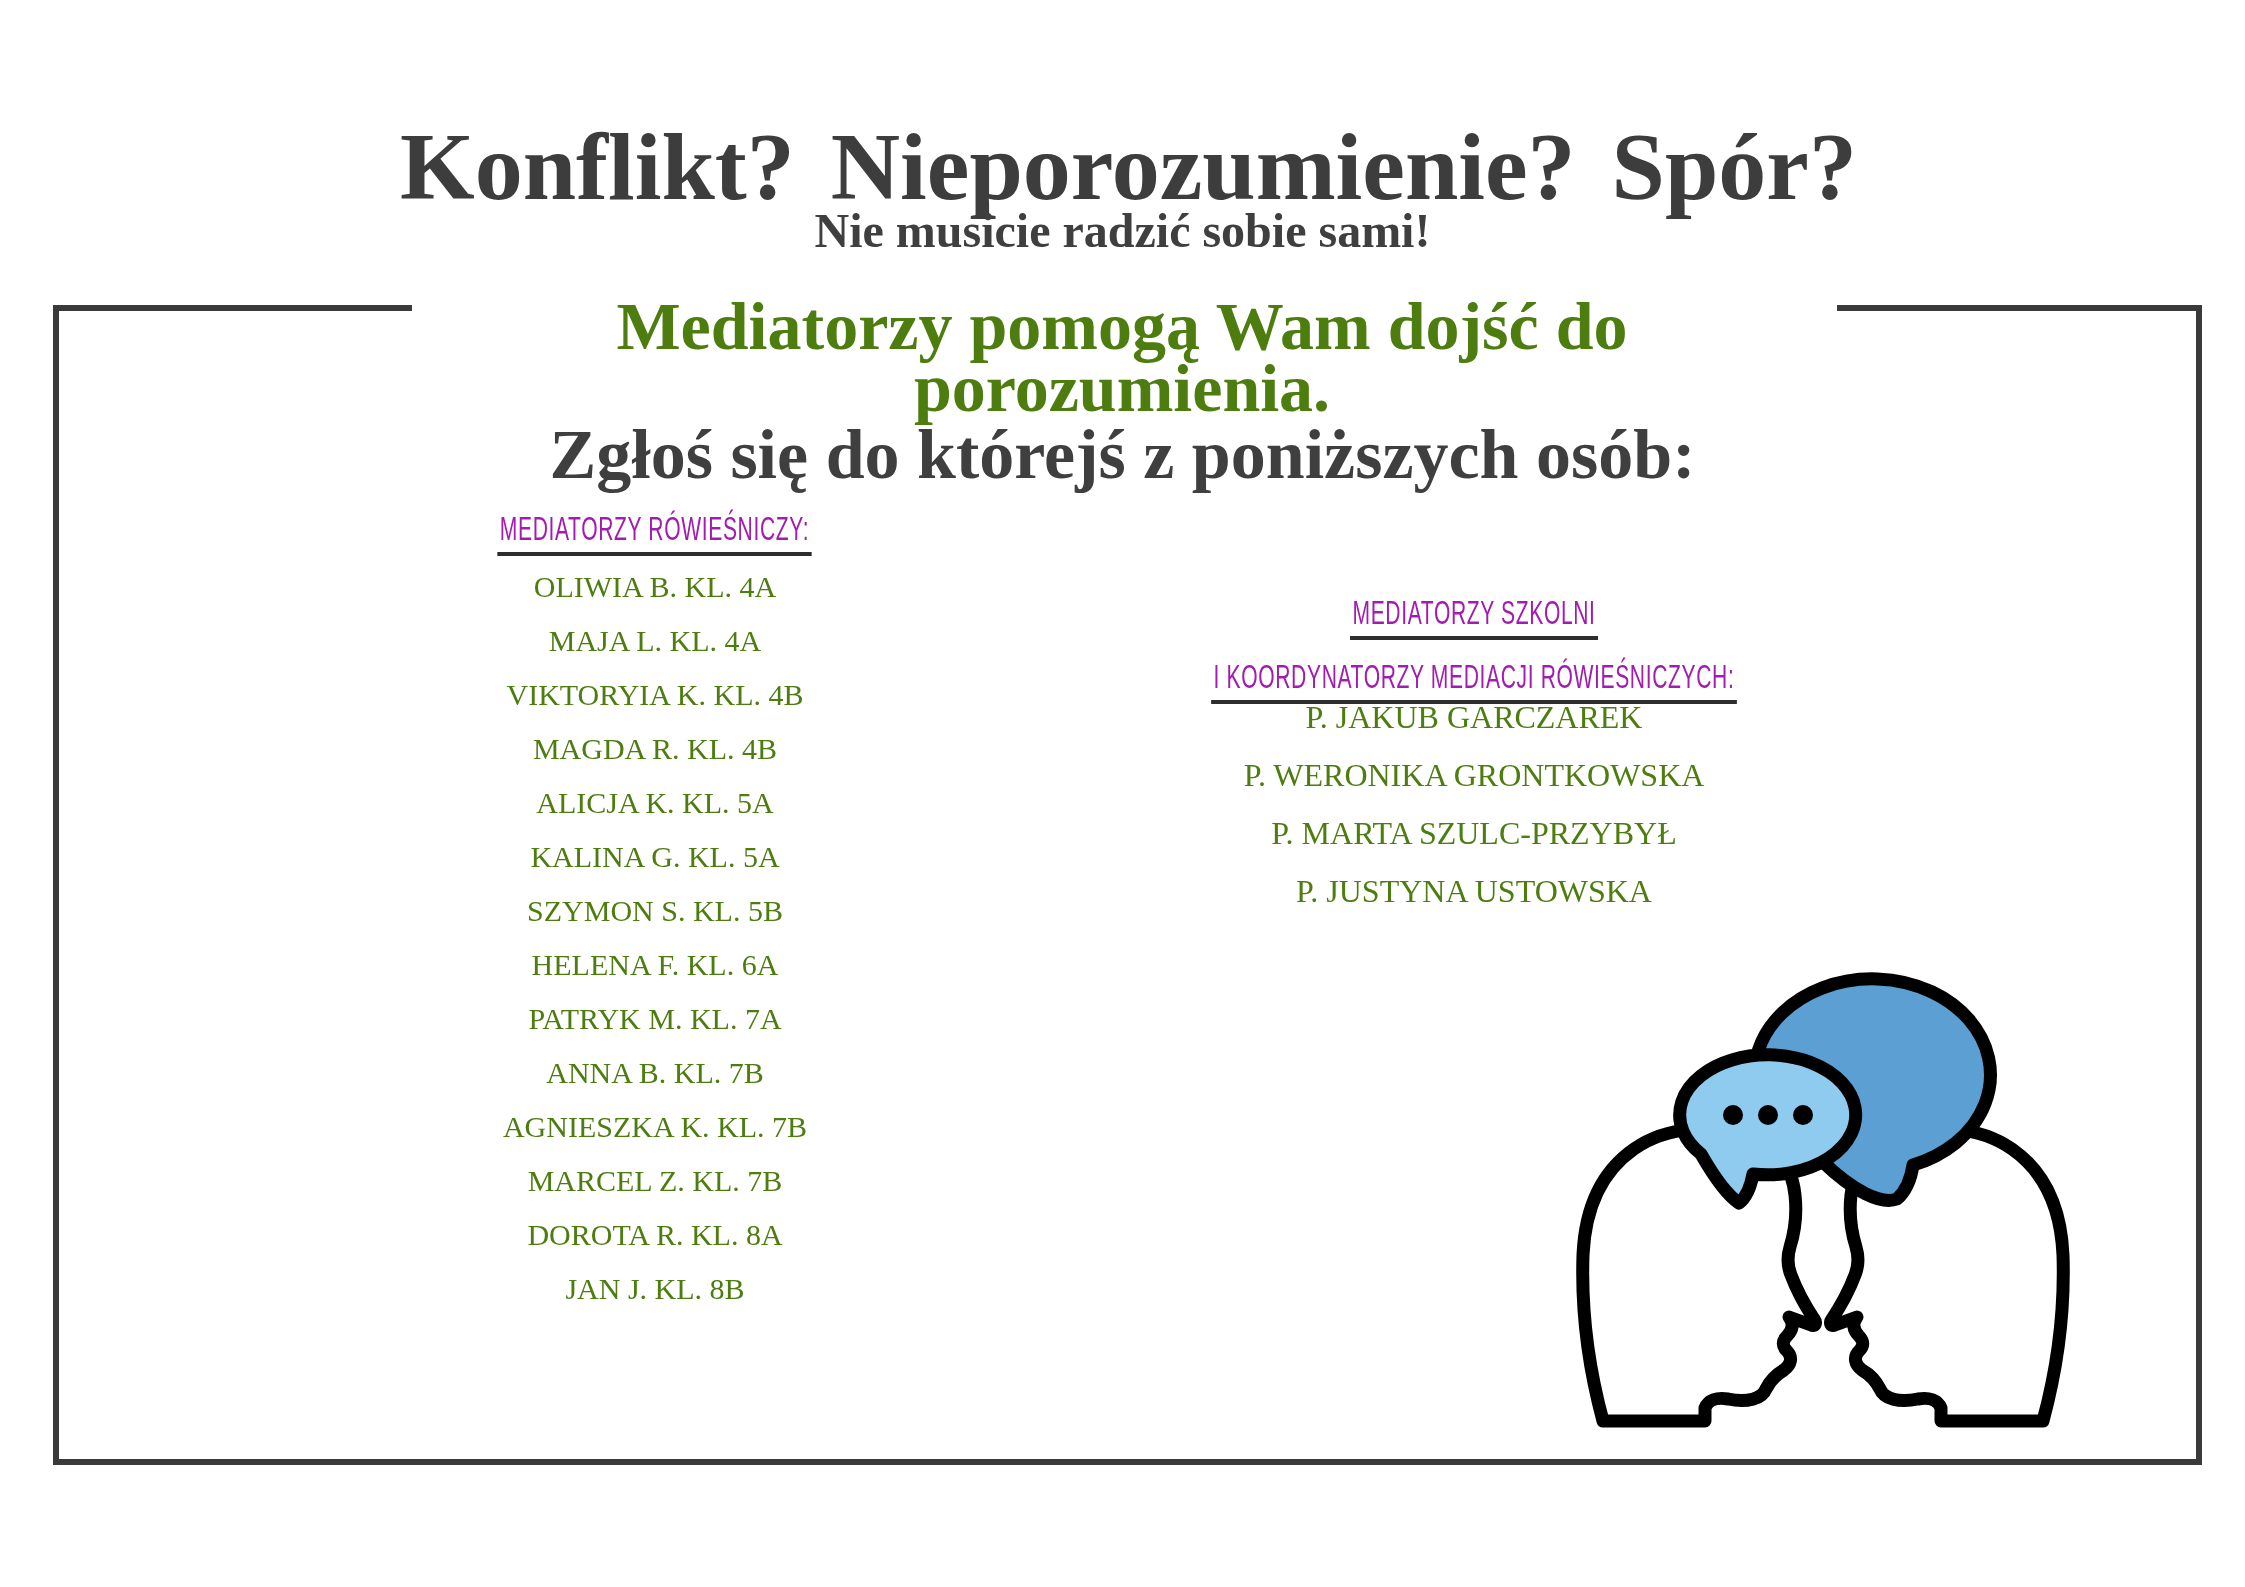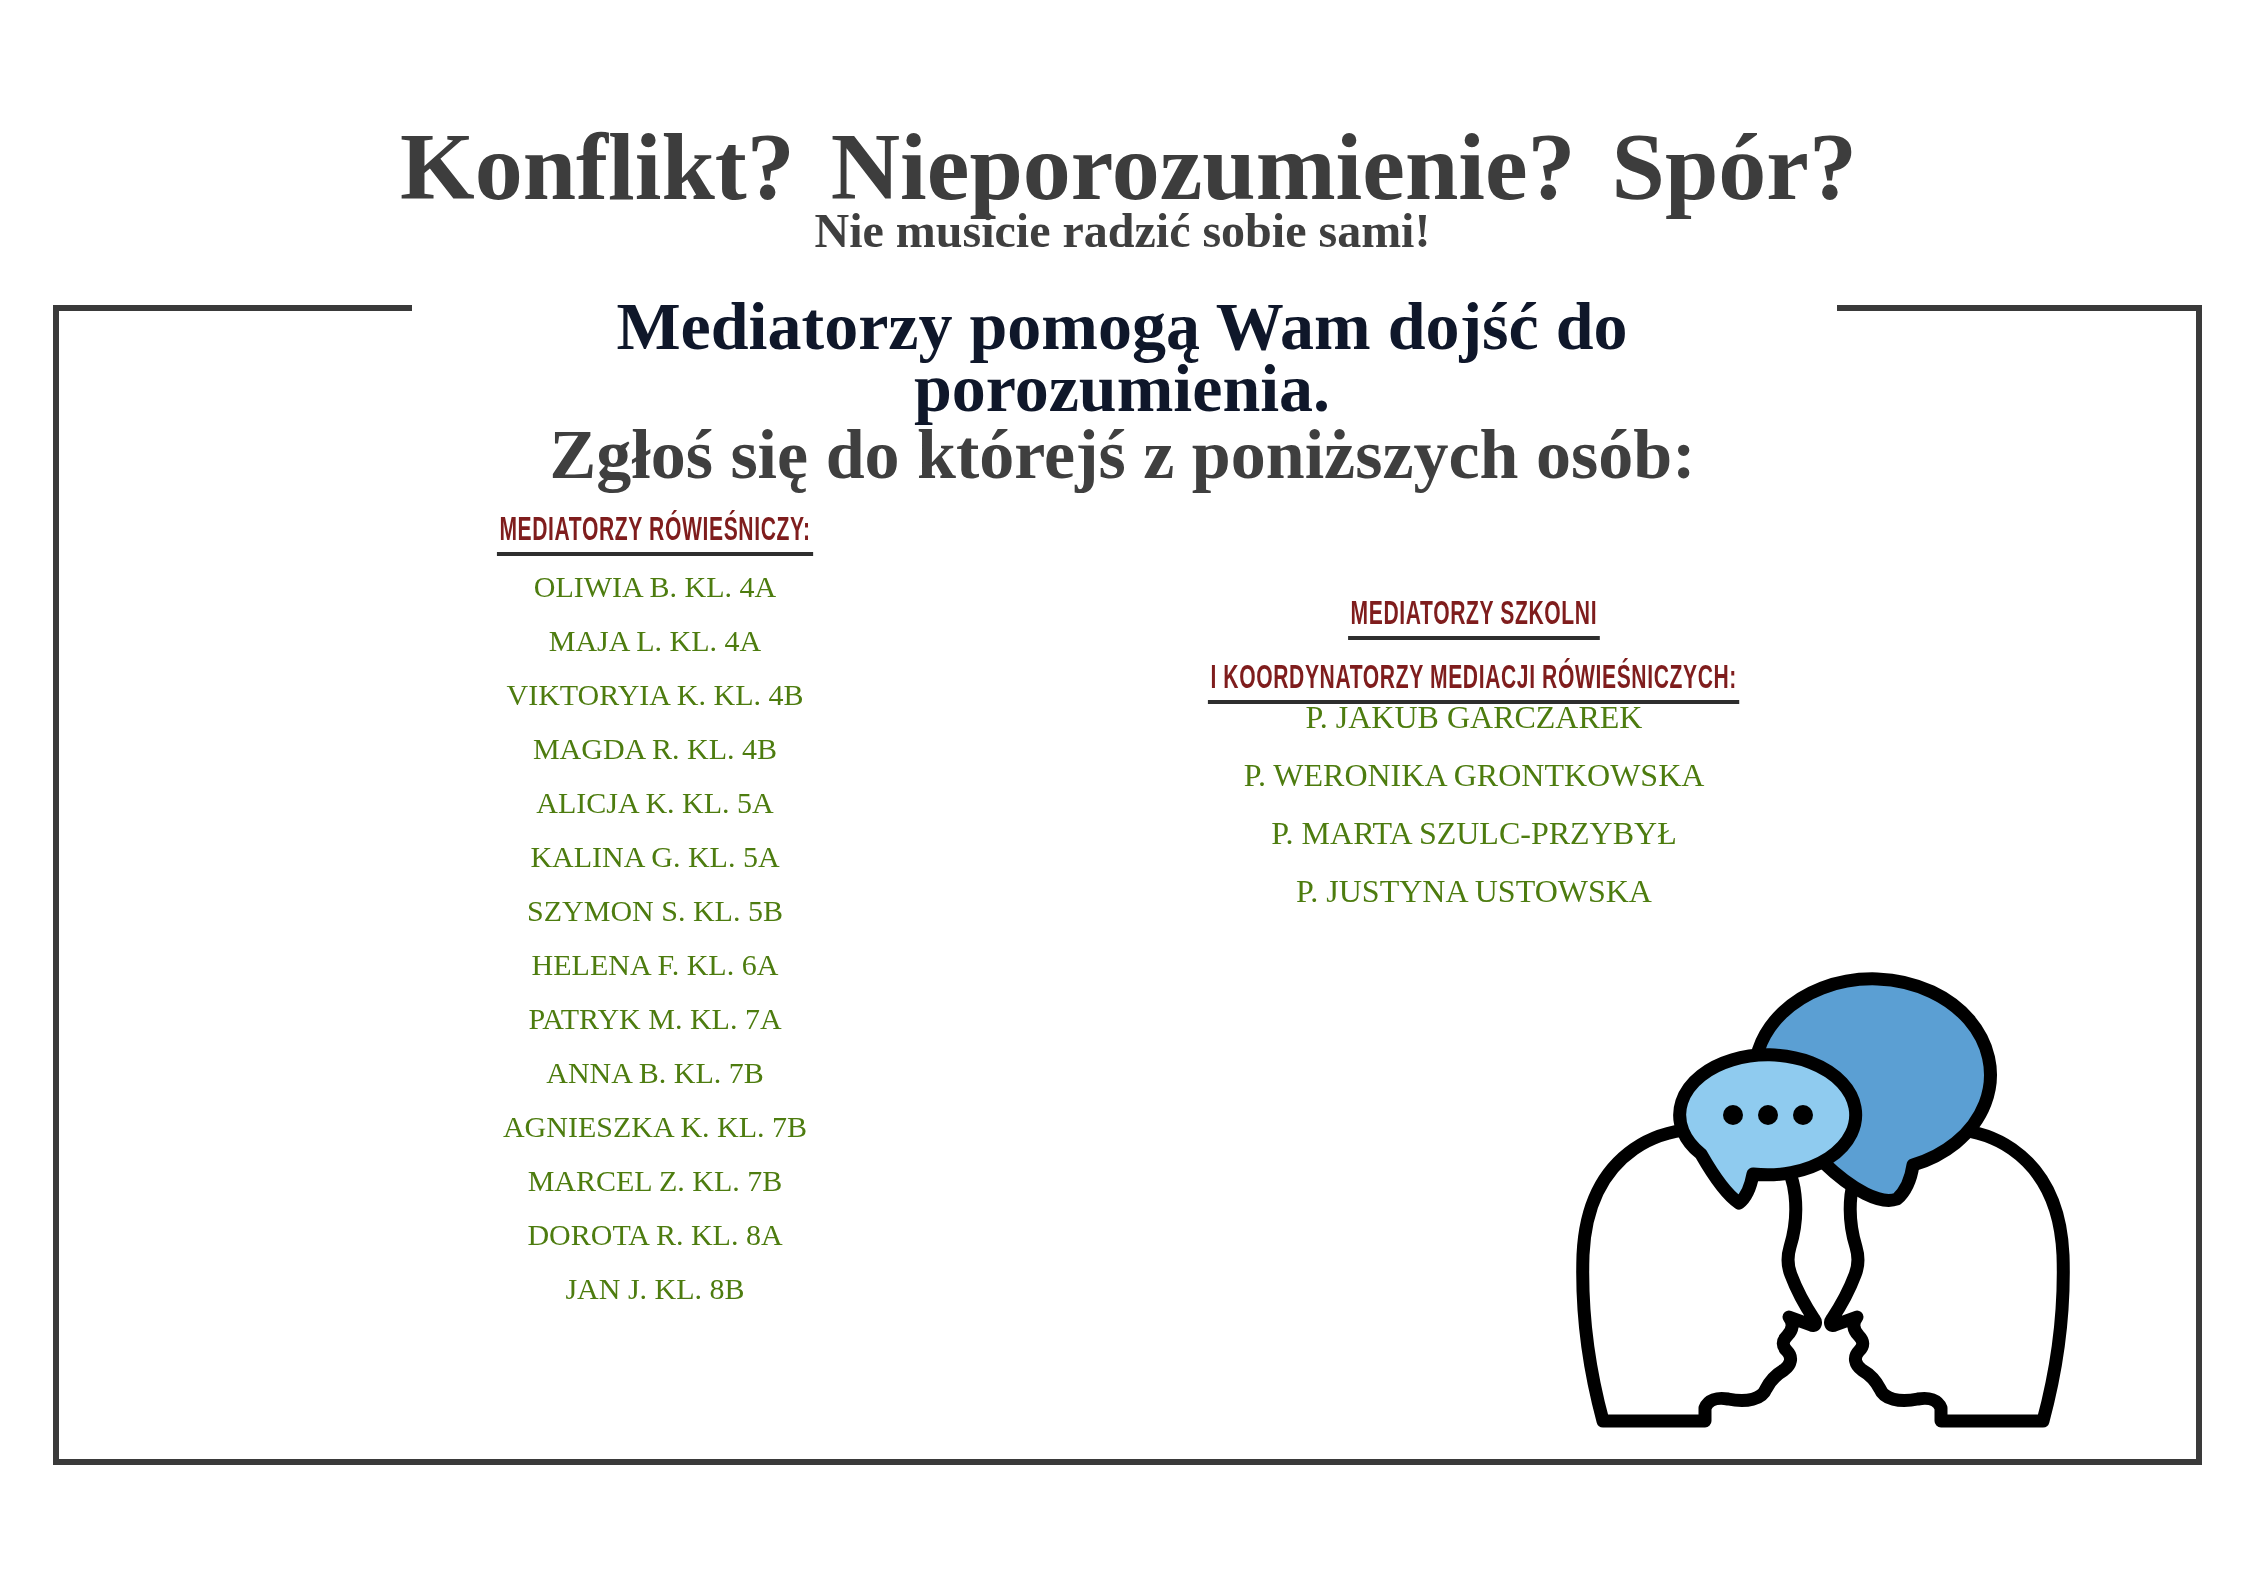--- a/index.html
+++ b/index.html
@@ -21,33 +21,33 @@
     white-space: nowrap;
   }
   .subtitle {
     top: 207px;
     font-size: 48px; font-weight: 700; color: #3f3f3f;
     line-height: 1;
   }
   .intro {
     position: absolute; top: 295px; left: 612px; width: 1020px;
     text-align: center;
-    font-size: 68px; font-weight: 700; color: #0f172a;
+    font-size: 68px; font-weight: 700; color: #4d7c0f;
     line-height: 62px;
   }
   .cta {
     top: 420px;
     font-size: 70px; font-weight: 700; color: #3f3f3f;
     line-height: 1;
   }
 
   .col-heading {
     position: absolute; width: 900px; text-align: center;
     font-family: "Liberation Sans", sans-serif;
-    font-weight: 700; color: #7f1d1d;
+    font-weight: 400; color: #a21caf;
     font-size: 34px; letter-spacing: 1px; line-height: 1;
   }
   .condensed {
     display: inline-block;
     transform: scaleX(0.62);
     transform-origin: 50% 50%;
     border-bottom: 4px solid #2e2e2e;
     padding: 0 4px 7px 4px;
     white-space: nowrap;
   }

